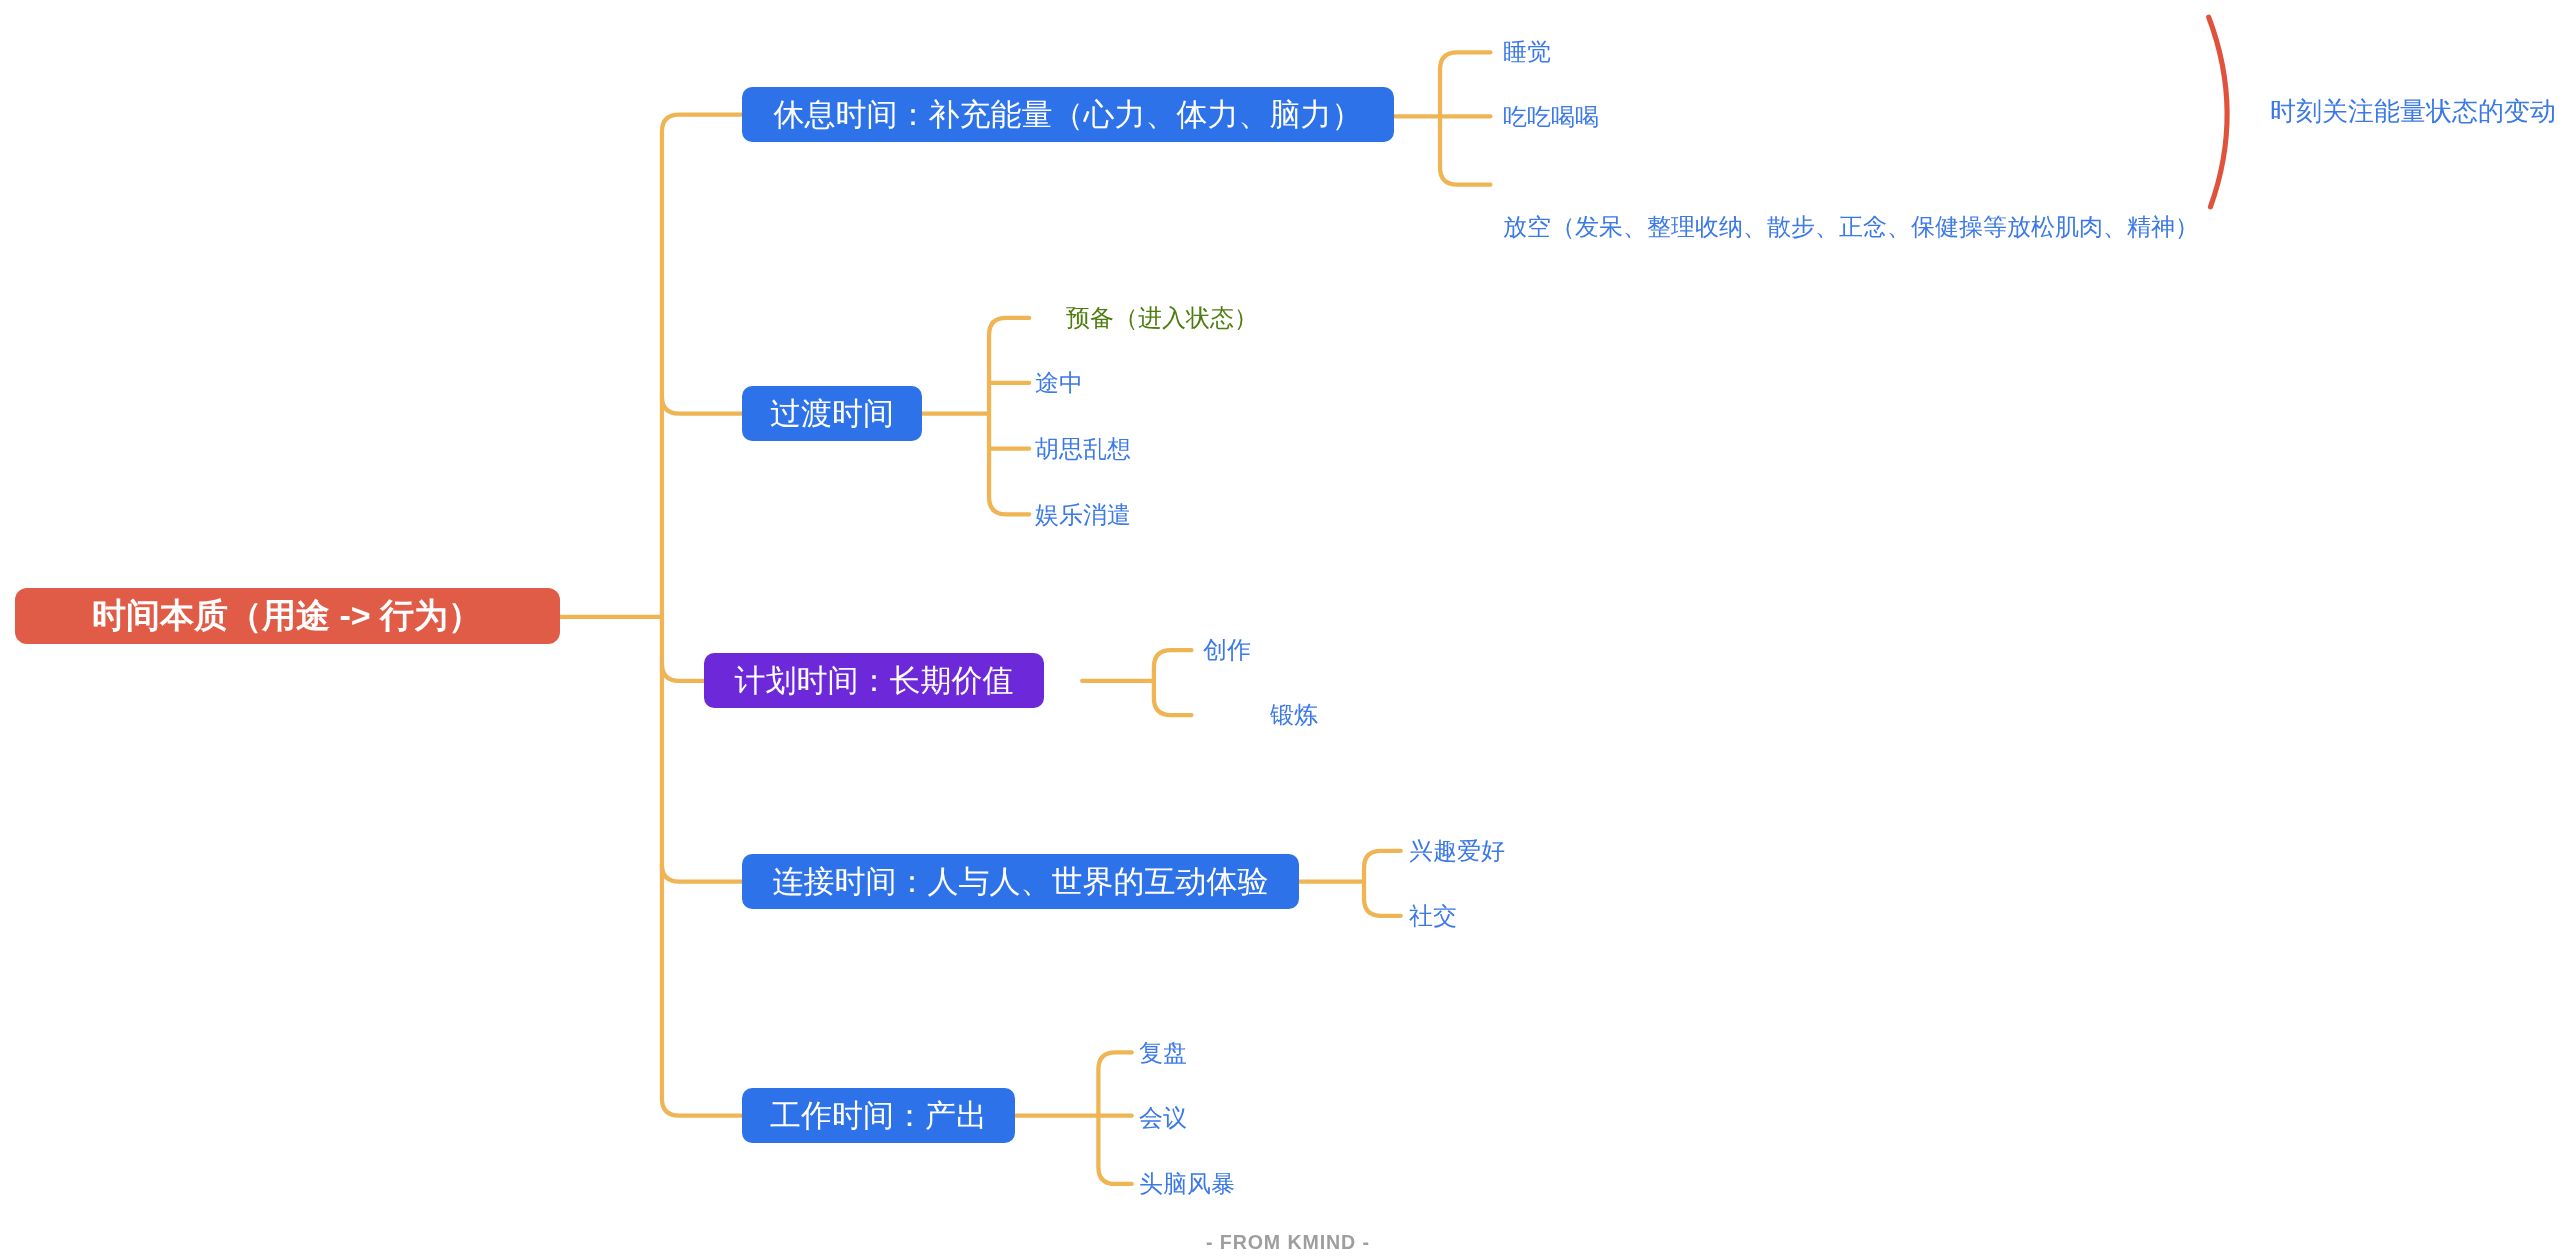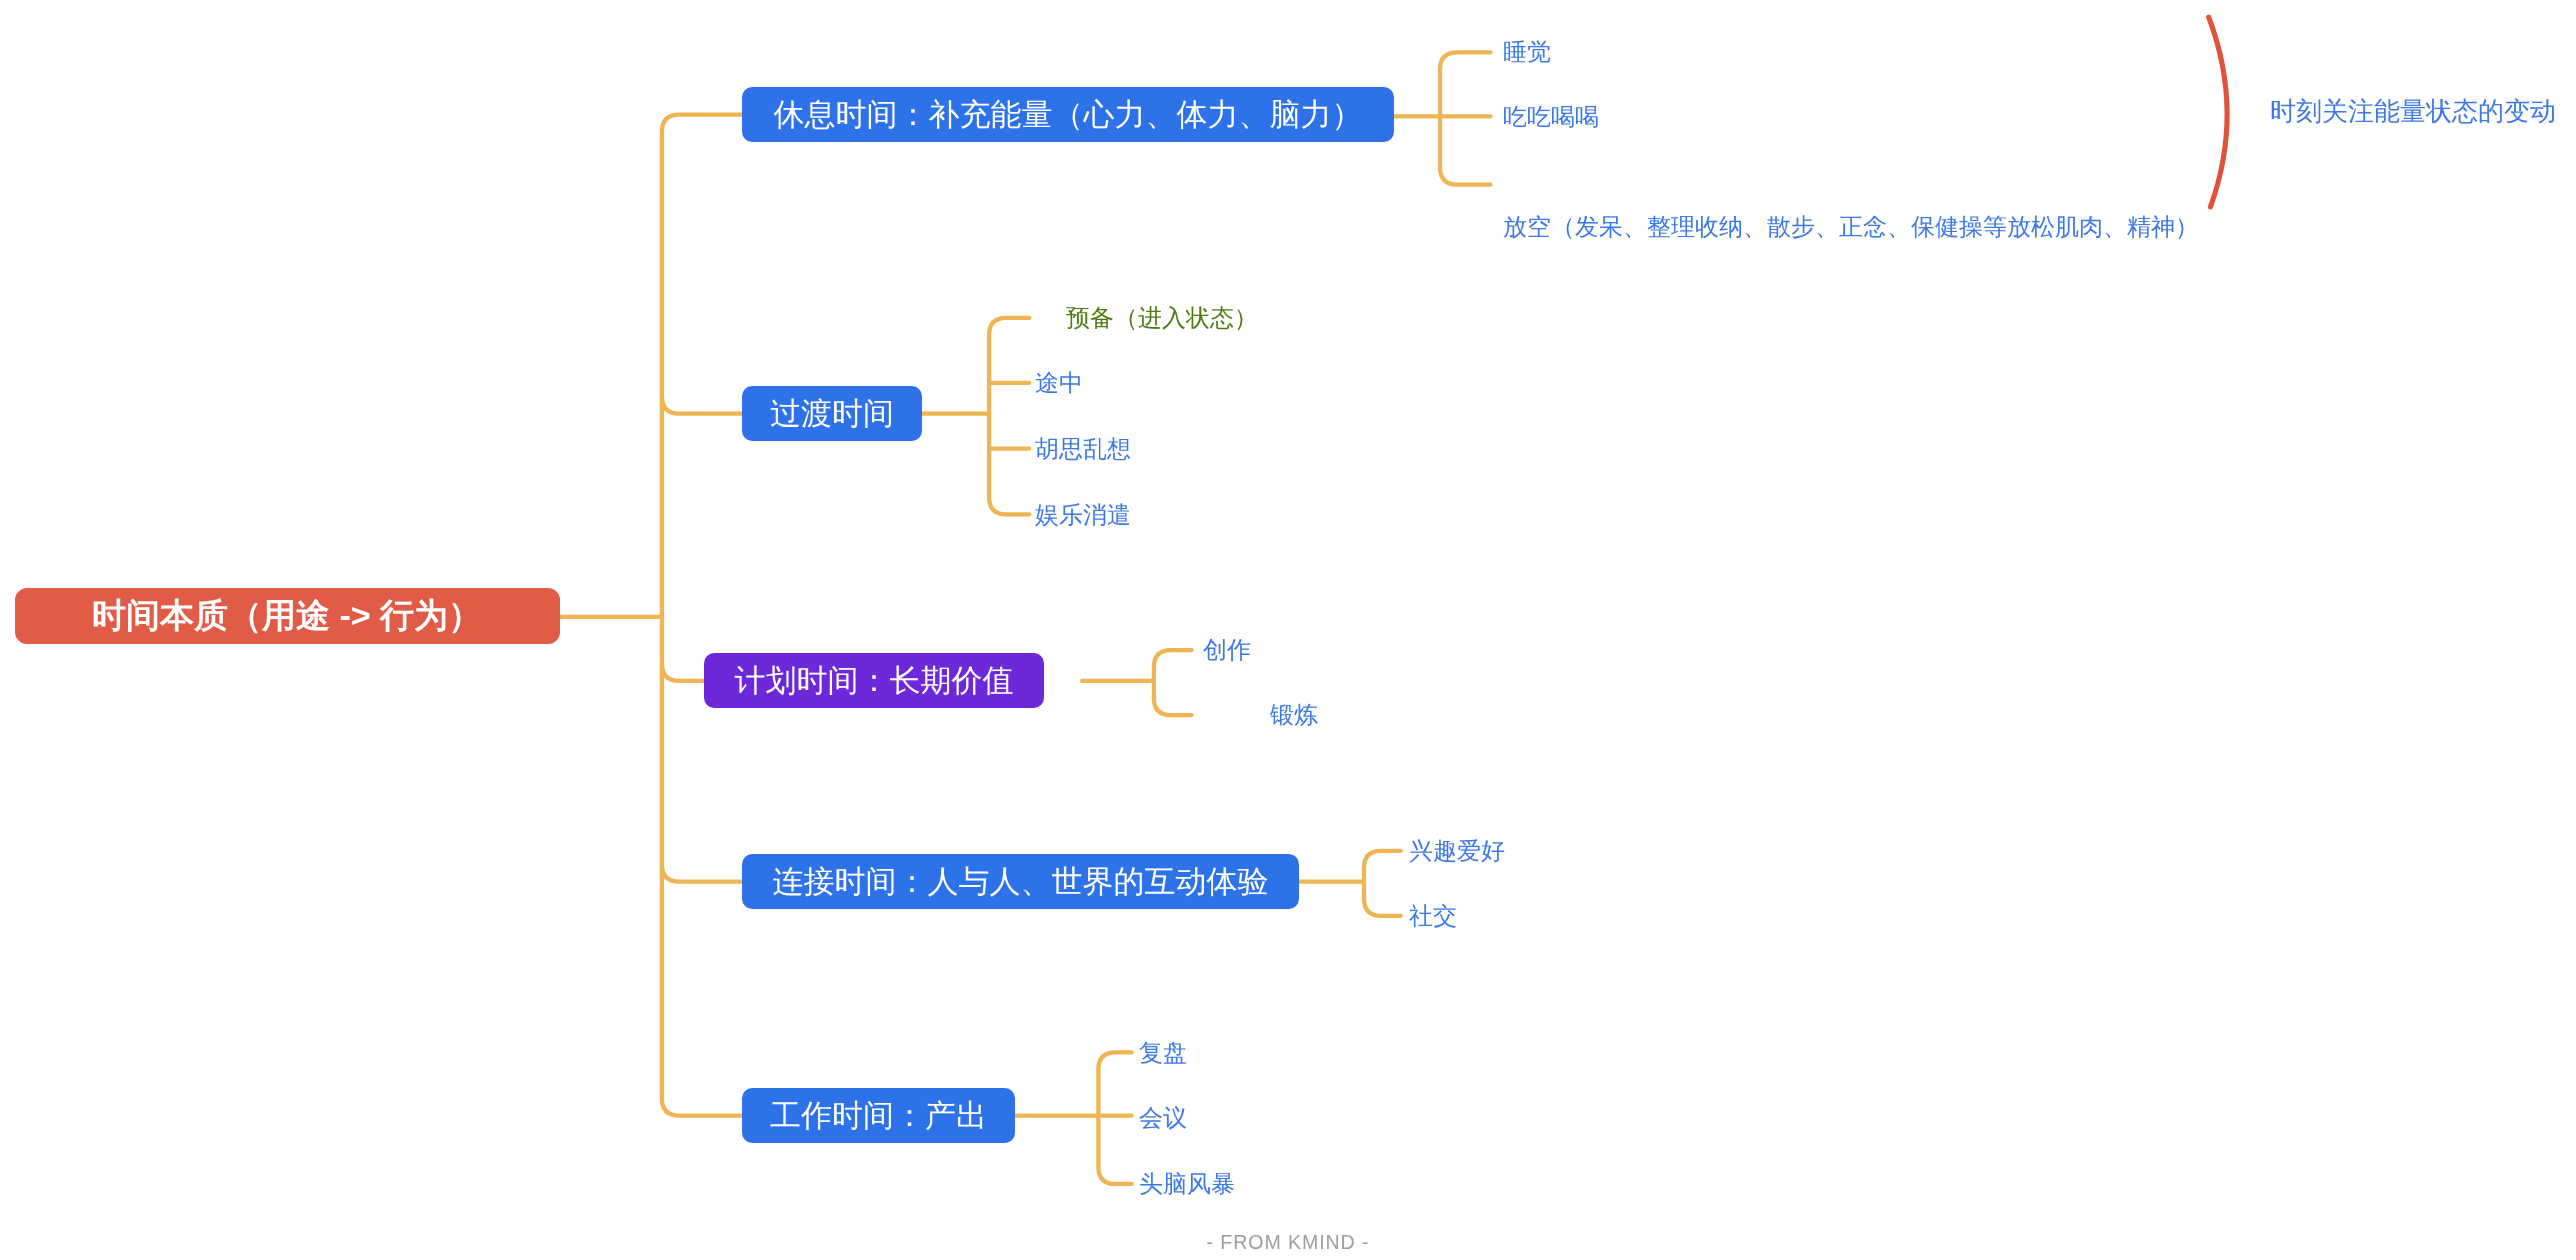--- a/index.html
+++ b/index.html
@@ -114,16 +114,16 @@
 
   <div class="child-label" style="left: 1409px; top: 837px; color: rgb(59, 120, 232);">兴趣爱好</div>
   <div class="child-label" style="left: 1409px; top: 902px; color: rgb(59, 120, 232);">社交</div>
 
   <div class="child-label" style="left: 1139px; top: 1039px; color: rgb(59, 120, 232);">复盘</div>
   <div class="child-label" style="left: 1139px; top: 1104px; color: rgb(59, 120, 232);">会议</div>
   <div class="child-label" style="left: 1139px; top: 1170px; color: rgb(59, 120, 232);">头脑风暴</div>
 
   <div class="annotation-label" style="left: 2270px; top: 97px; color: rgb(59, 120, 232);">时刻关注能量状态的变动</div>
 
-  <div class="footer" style="color: rgb(158, 158, 158);">- FROM KMIND -</div>
+  <div class="footer" style="color: rgb(158, 158, 158); font-weight: bold;">- FROM KMIND -</div>
 
 </div>
 
 
 </body></html>

